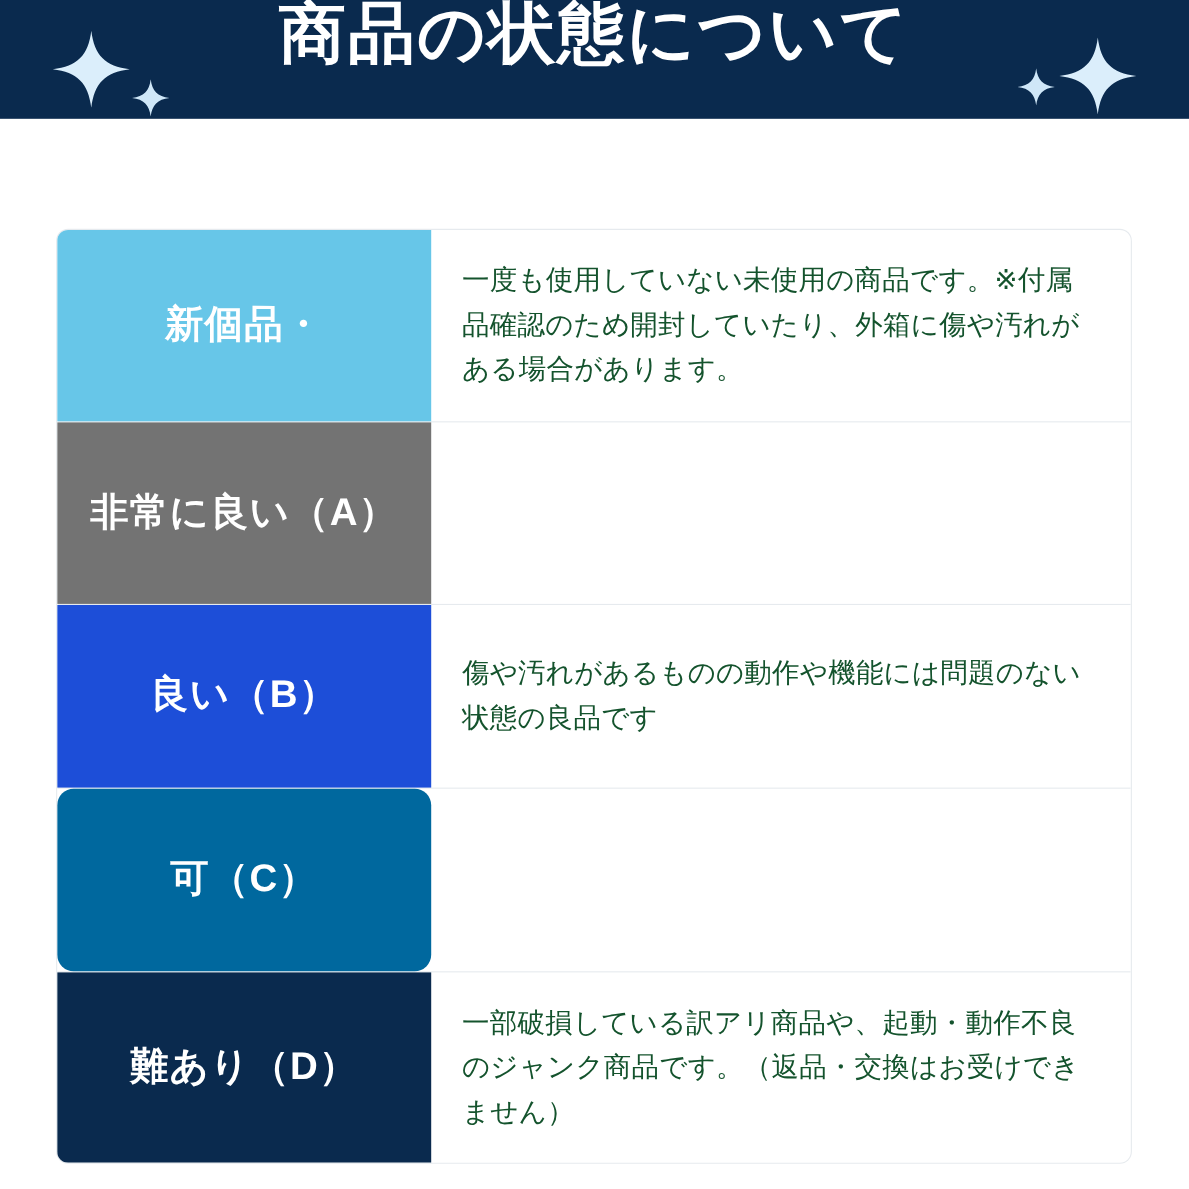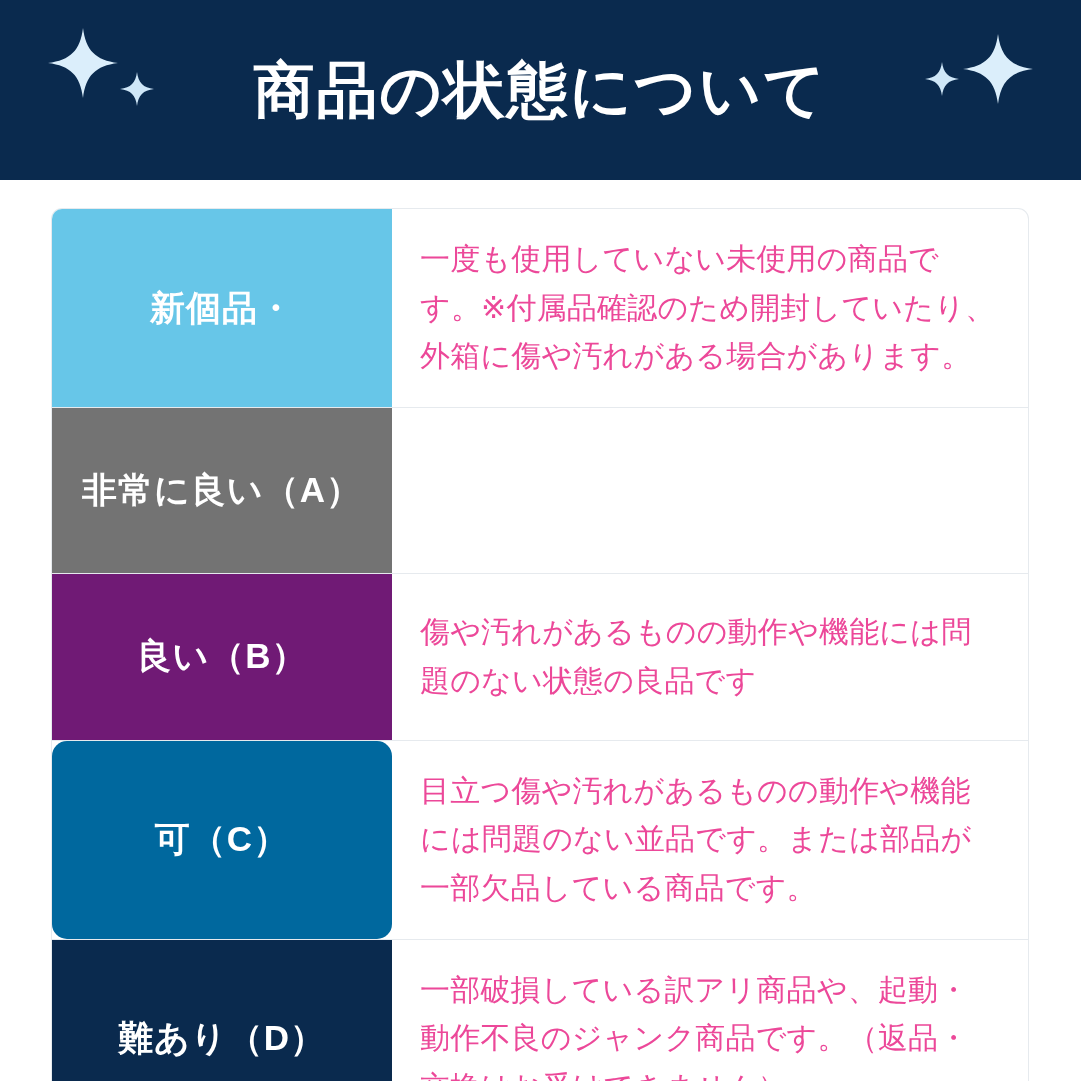--- a/index.html
+++ b/index.html
@@ -18,24 +18,23 @@
     position: relative;
     width: 1081px;
     height: 1081px;
     box-sizing: border-box;
   }
 
   
   .header {
     position: relative;
     width: 100%;
-    height: 180px;
+    height: 108px;
     background: #0a2a4e;
     display: flex;
-    align-items: center;
     justify-content: center;
     overflow: hidden;
   }
   .header-title {
     color: #ffffff;
     font-size: 61px;
     font-weight: bold;
     letter-spacing: 2px;
     line-height: 1;
     white-space: nowrap;
@@ -86,36 +85,36 @@
     padding: 10px 8px;
     box-sizing: border-box;
   }
 
   .desc {
     flex: 1 1 auto;
     display: flex;
     align-items: center;
     padding: 26px 30px 26px 28px;
     box-sizing: border-box;
-    color: #ec4899;
-    font-size: 30px;
+    color: #14532d;
+    font-size: 25px;
     line-height: 1.62;
     letter-spacing: 0.2px;
     font-weight: 500;
   }
 
   .r0 { min-height: 168px; }
   .r1 { min-height: 165px; }
   .r2 { min-height: 166px; }
   .r3 { min-height: 166px; }
   .r4 { min-height: 166px; }
 
   .g0 { background: #67c6e8; }
   .g1 { background: #737373; }
-  .g2 { background: #701a75; }
+  .g2 { background: #1d4ed8; }
   .g3 { background: #00689e; border-radius: 15px; }
   .g4 { background: #0a2a4e; }
 
 </style>
 </head>
 <body>
 
 <div class="page">
 
   <div class="header">
@@ -166,21 +165,20 @@
       <div class="grade g2">
         <span>良い（B）</span>
       </div>
       <div class="desc">傷や汚れがあるものの動作や機能には問題のない状態の良品です</div>
     </div>
 
     <div class="row r3">
       <div class="grade g3">
         <span>可（C）</span>
       </div>
-      <div class="desc">目立つ傷や汚れがあるものの動作や機能には問題のない並品です。または部品が一部欠品している商品です。</div>
     </div>
 
     <div class="row r4">
       <div class="grade g4">
         <span>難あり（D）</span>
       </div>
       <div class="desc">一部破損している訳アリ商品や、起動・動作不良のジャンク商品です。（返品・交換はお受けできません）</div>
     </div>
 
   </div>

